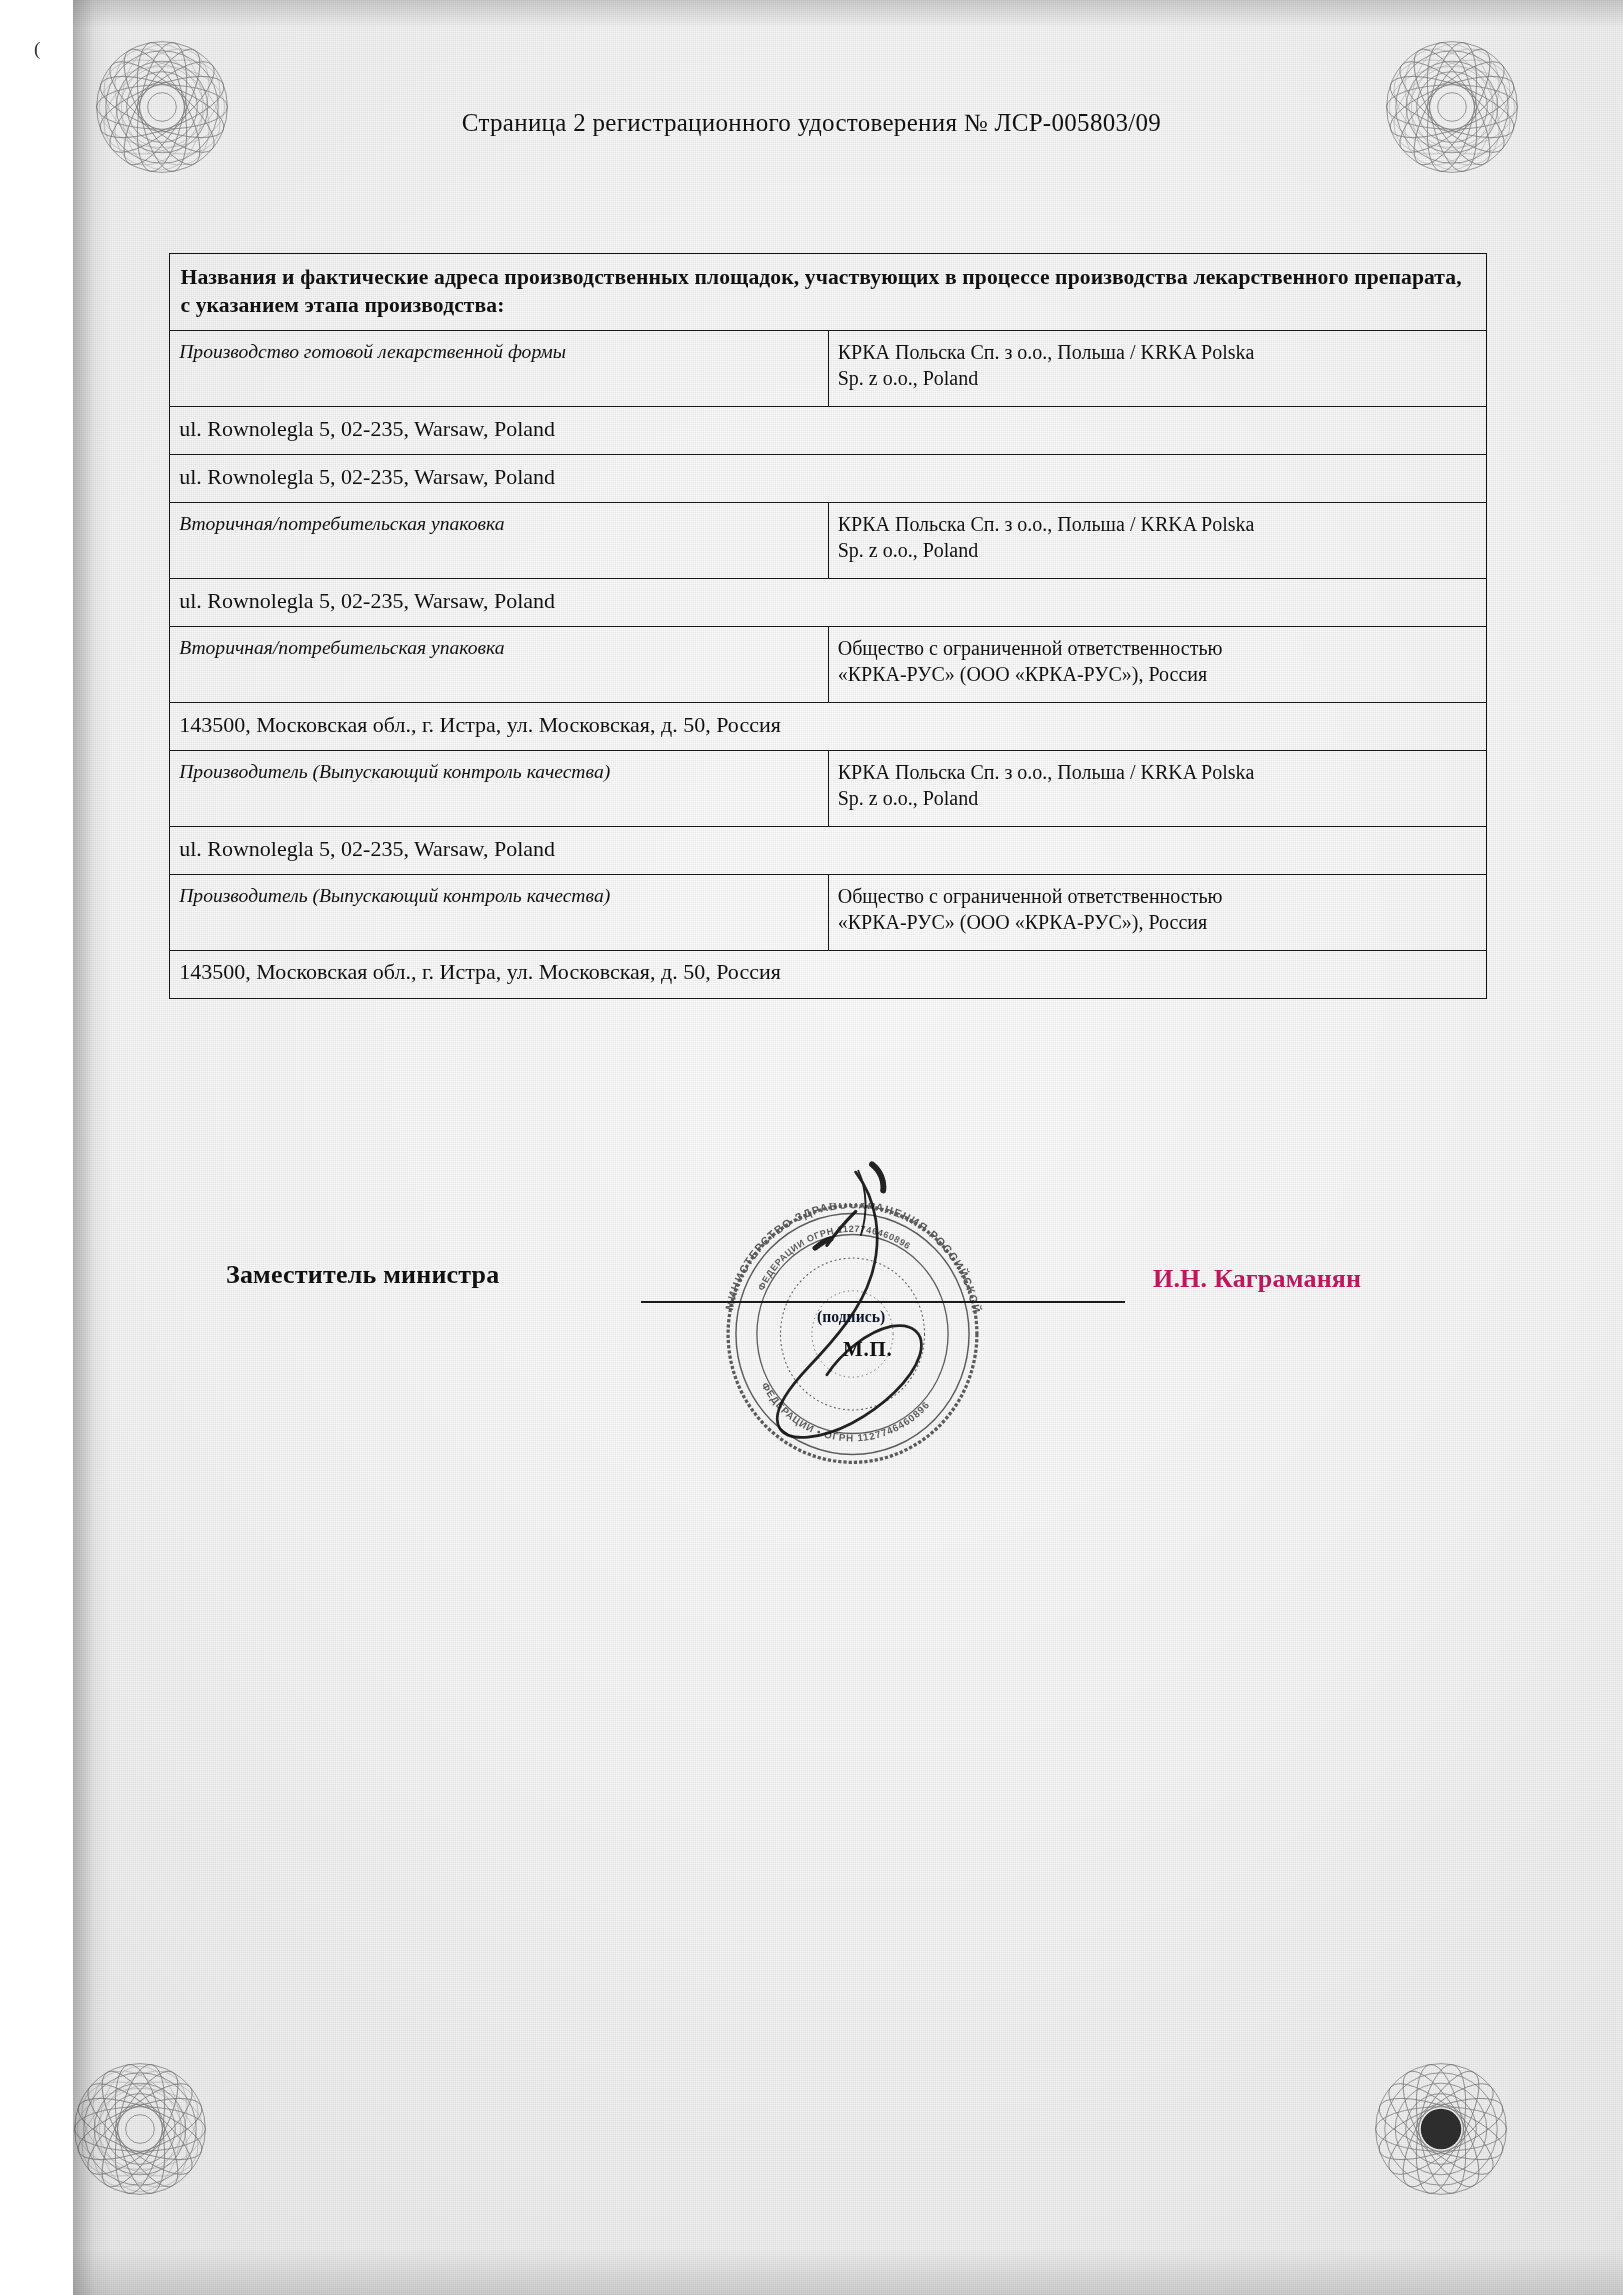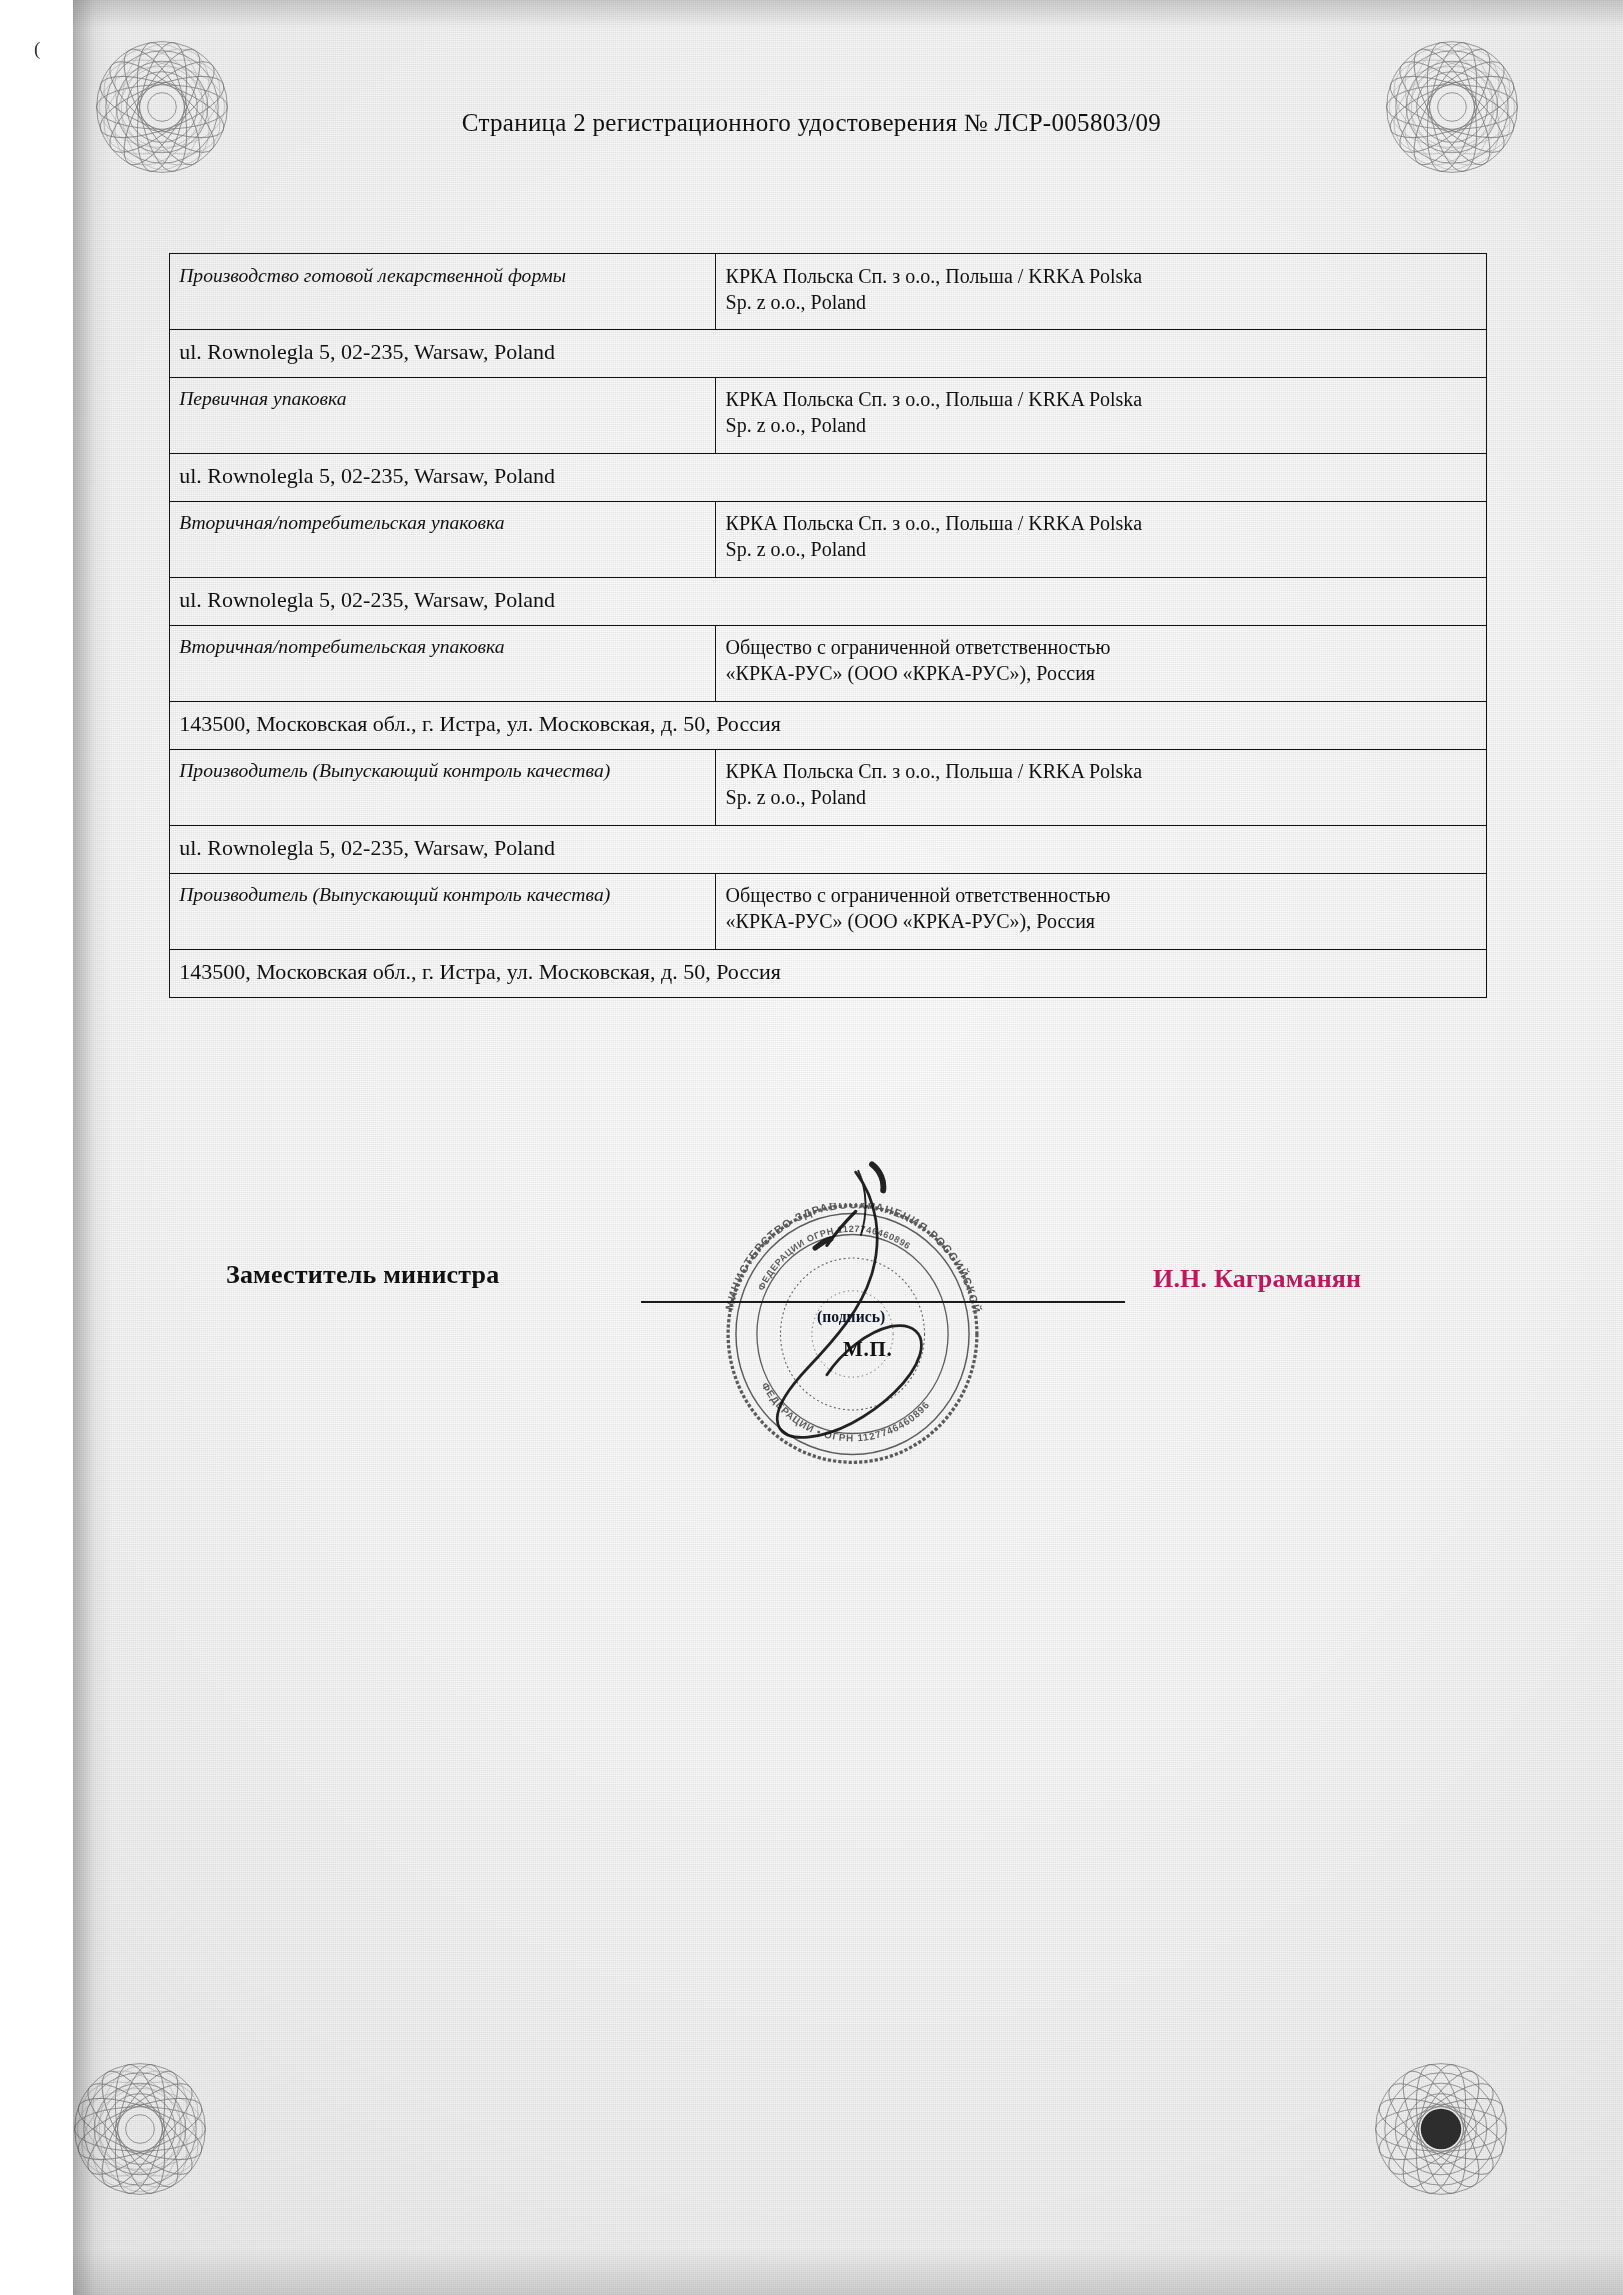--- a/index.html
+++ b/index.html
@@ -357,39 +357,35 @@
         </g>
       </g>
       <circle cx="130" cy="125" r="31" fill="#050505" stroke="none"></circle>
     </svg>
   </div>
 
   <div class="doc-header">Страница 2 регистрационного удостоверения № ЛСР-005803/09</div>
 
   <table class="prod-table">
     <tbody>
+      <tr class="tbl-title">
+        <td colspan="2">Названия и фактические адреса производственных площадок, участвующих в процессе производства лекарственного препарата, с указанием этапа производства:</td>
+      </tr>
 
       <tr>
         <td class="stage-cell">Производство готовой лекарственной формы</td>
         <td class="company-cell">
           <span>КРКА Польска Сп. з о.о.,  Польша / KRKA Polska</span>
           <span class="line2">Sp. z o.o.,  Poland</span>
         </td>
       </tr>
       <tr>
         <td class="address-cell" colspan="2">ul. Rownolegla 5, 02-235, Warsaw, Poland</td>
       </tr>
 
-      <tr>
-        <td class="stage-cell">Первичная упаковка</td>
-        <td class="company-cell">
-          <span>КРКА Польска Сп. з о.о.,  Польша / KRKA Polska</span>
-          <span class="line2">Sp. z o.o.,  Poland</span>
-        </td>
-      </tr>
       <tr>
         <td class="address-cell" colspan="2">ul. Rownolegla 5, 02-235, Warsaw, Poland</td>
       </tr>
 
       <tr>
         <td class="stage-cell">Вторичная/потребительская упаковка</td>
         <td class="company-cell">
           <span>КРКА Польска Сп. з о.о.,  Польша / KRKA Polska</span>
           <span class="line2">Sp. z o.o.,  Poland</span>
         </td>

